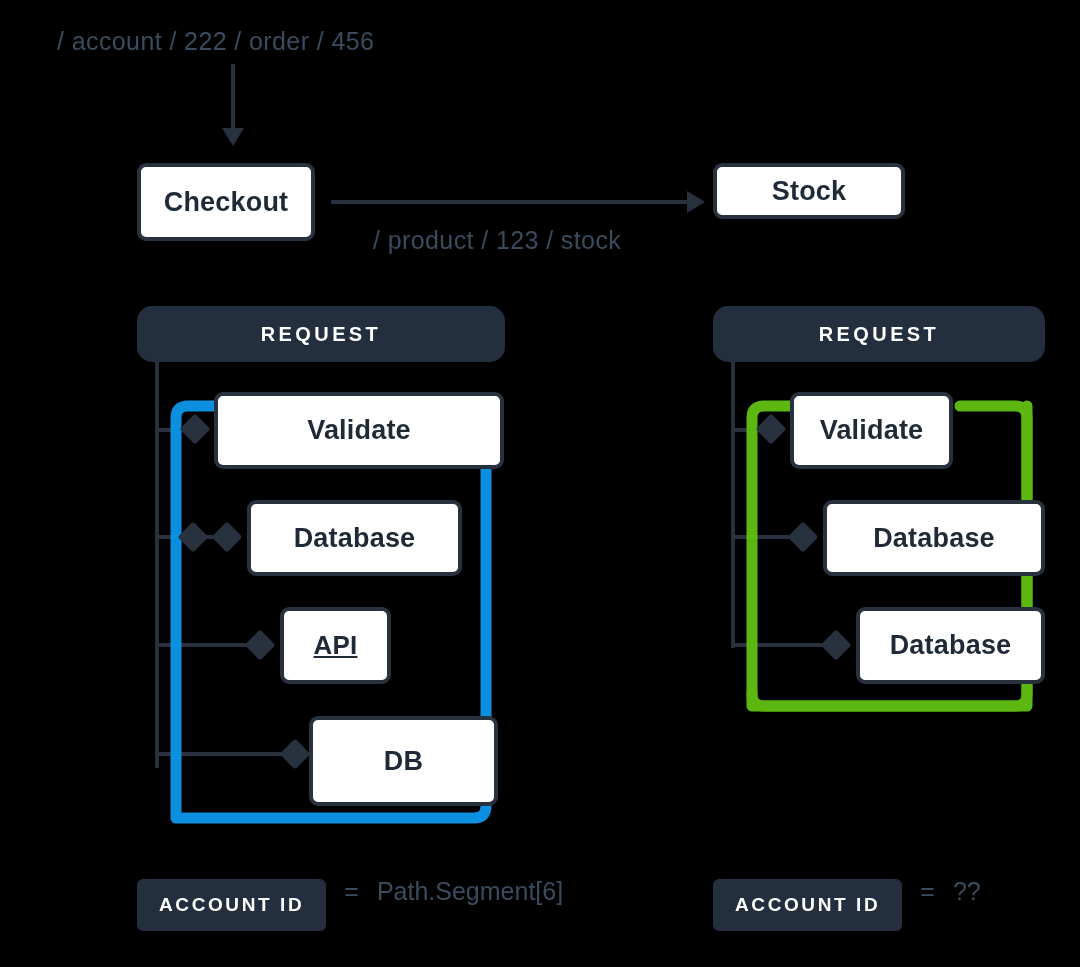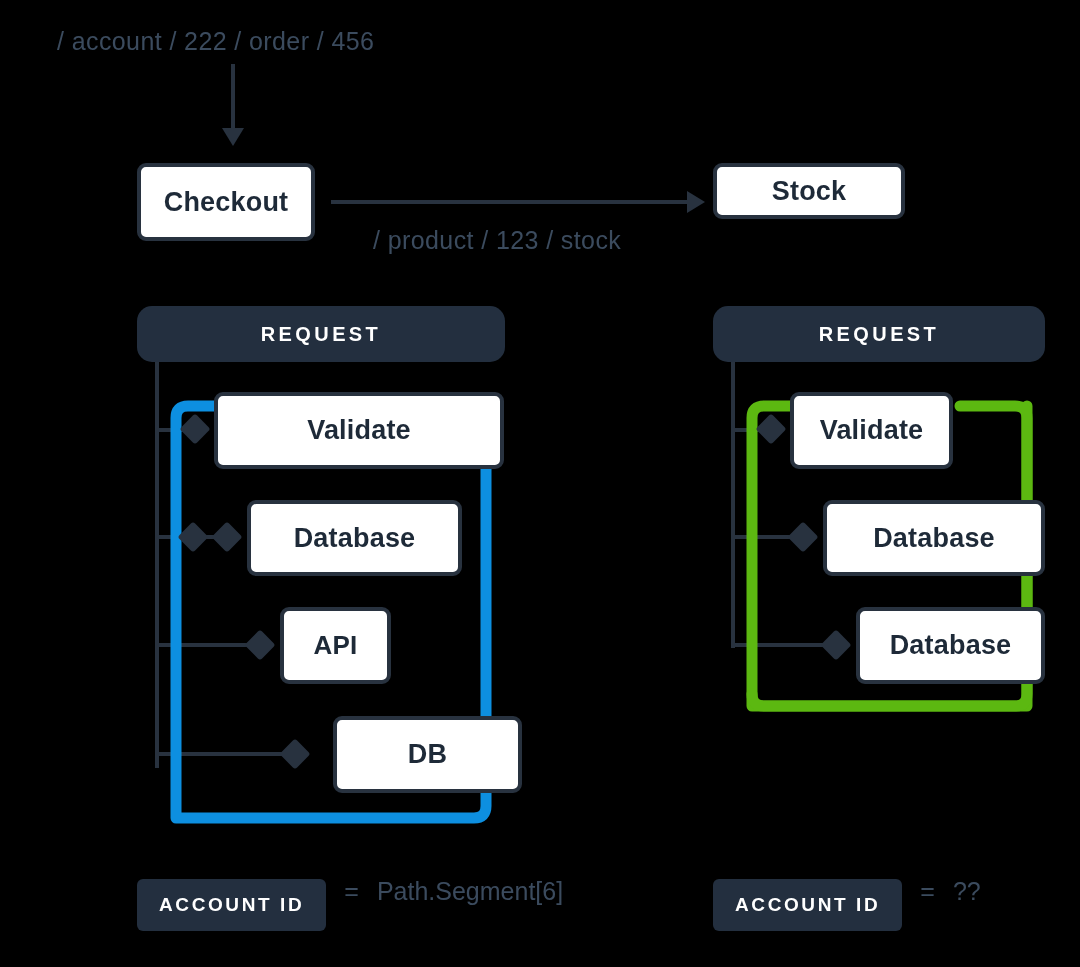--- a/index.html
+++ b/index.html
@@ -132,24 +132,24 @@
              M 486 460 L 486 806 Q 486 818 474 818 L 176 818" fill="none" stroke="#0d8fe0" stroke-width="11" stroke-linecap="round" stroke-linejoin="round"></path>
   </svg>
 
   <div class="abs node" style="left:214px;top:392px;width:290px;height:77px;">Validate</div>
   <div class="abs diamond" style="left:182px;top:526px;"></div>
   <div class="abs diamond" style="left:184px;top:418px;"></div>
 
   <div class="abs node" style="left:247px;top:500px;width:215px;height:76px;">Database</div>
   <div class="abs diamond" style="left:216px;top:526px;"></div>
 
-  <div class="abs node small" style="left:280px;top:607px;width:111px;height:77px;">API</div>
+  <div class="abs node small" style="left:280px;top:607px;width:111px;height:77px;text-decoration:underline;">API</div>
   <div class="abs diamond" style="left:249px;top:634px;"></div>
 
-  <div class="abs node" style="left:333px;top:716px;width:189px;height:77px;">DB</div>
+  <div class="abs node" style="left:309px;top:716px;width:189px;height:90px;">DB</div>
   <div class="abs diamond" style="left:284px;top:743px;"></div>
 
   <div class="abs reqbar" style="left:713px;top:306px;width:332px;height:56px;">REQUEST</div>
 
   <div class="abs spine" style="left:731px;top:360px;width:4px;height:288px;"></div>
 
   <div class="abs stub" style="left:731px;top:428px;width:45px;height:4px;"></div>
   <div class="abs stub" style="left:731px;top:535px;width:78px;height:4px;"></div>
   <div class="abs stub" style="left:731px;top:643px;width:111px;height:4px;"></div>
 

